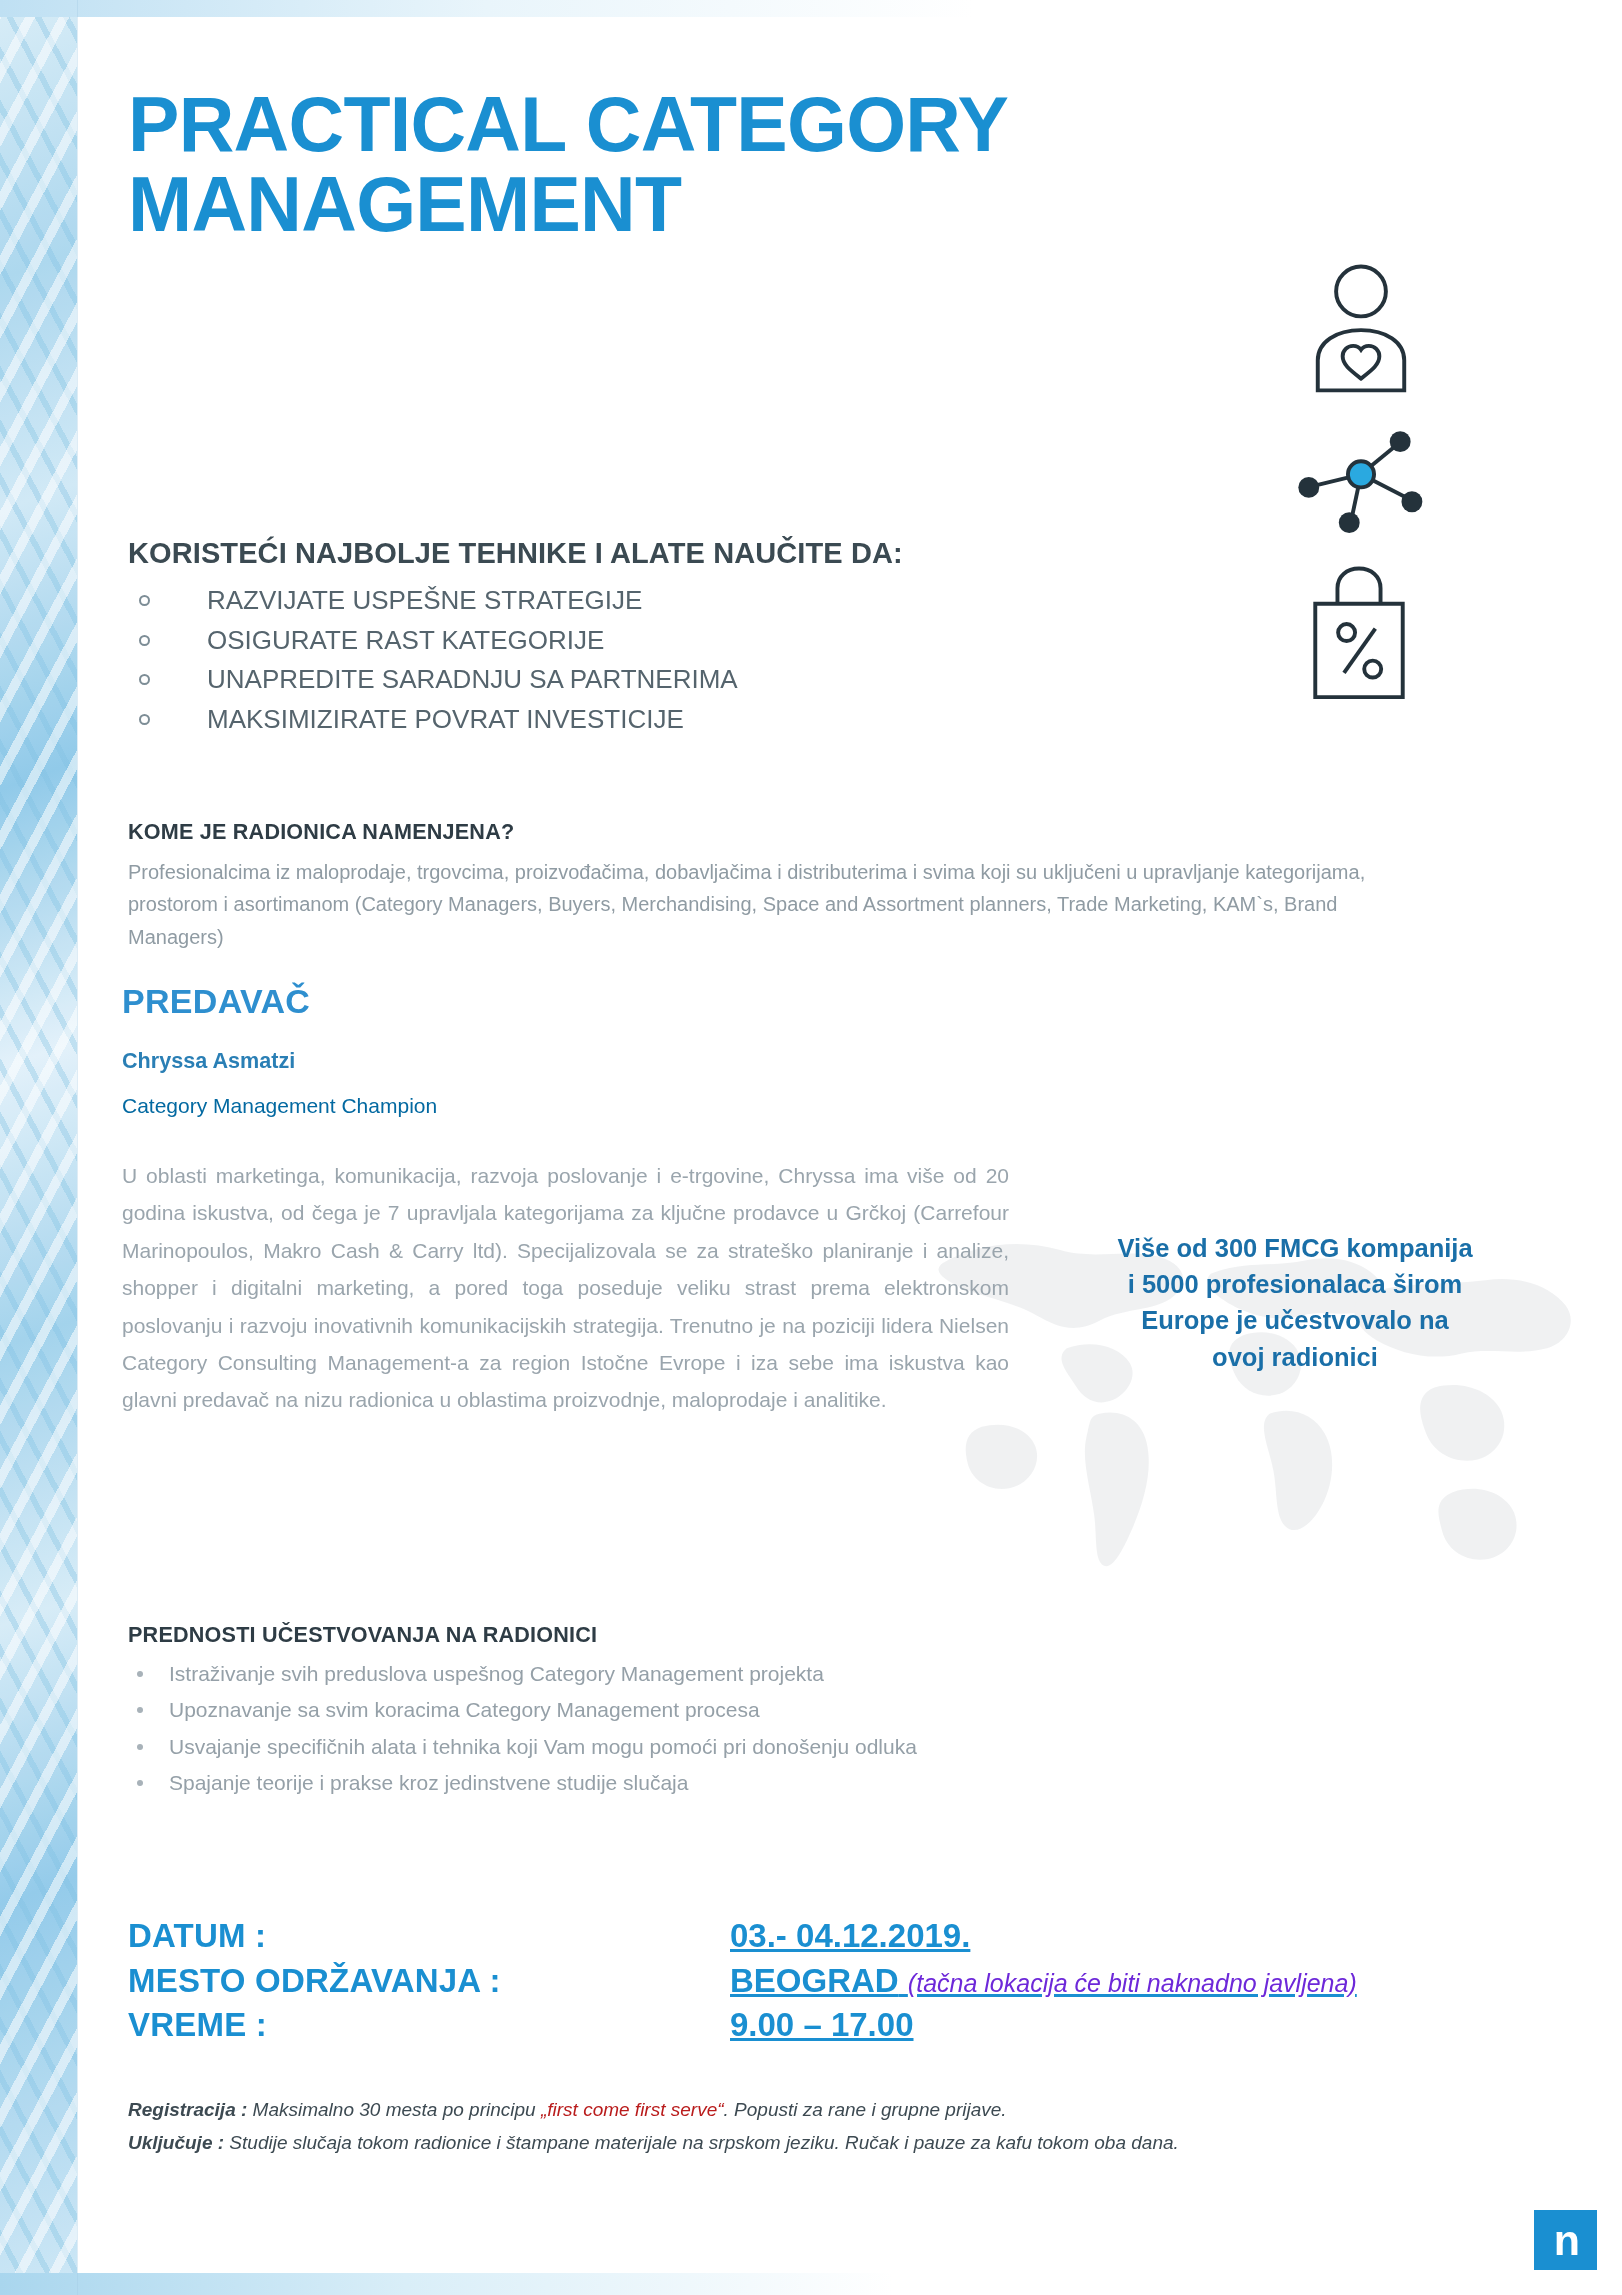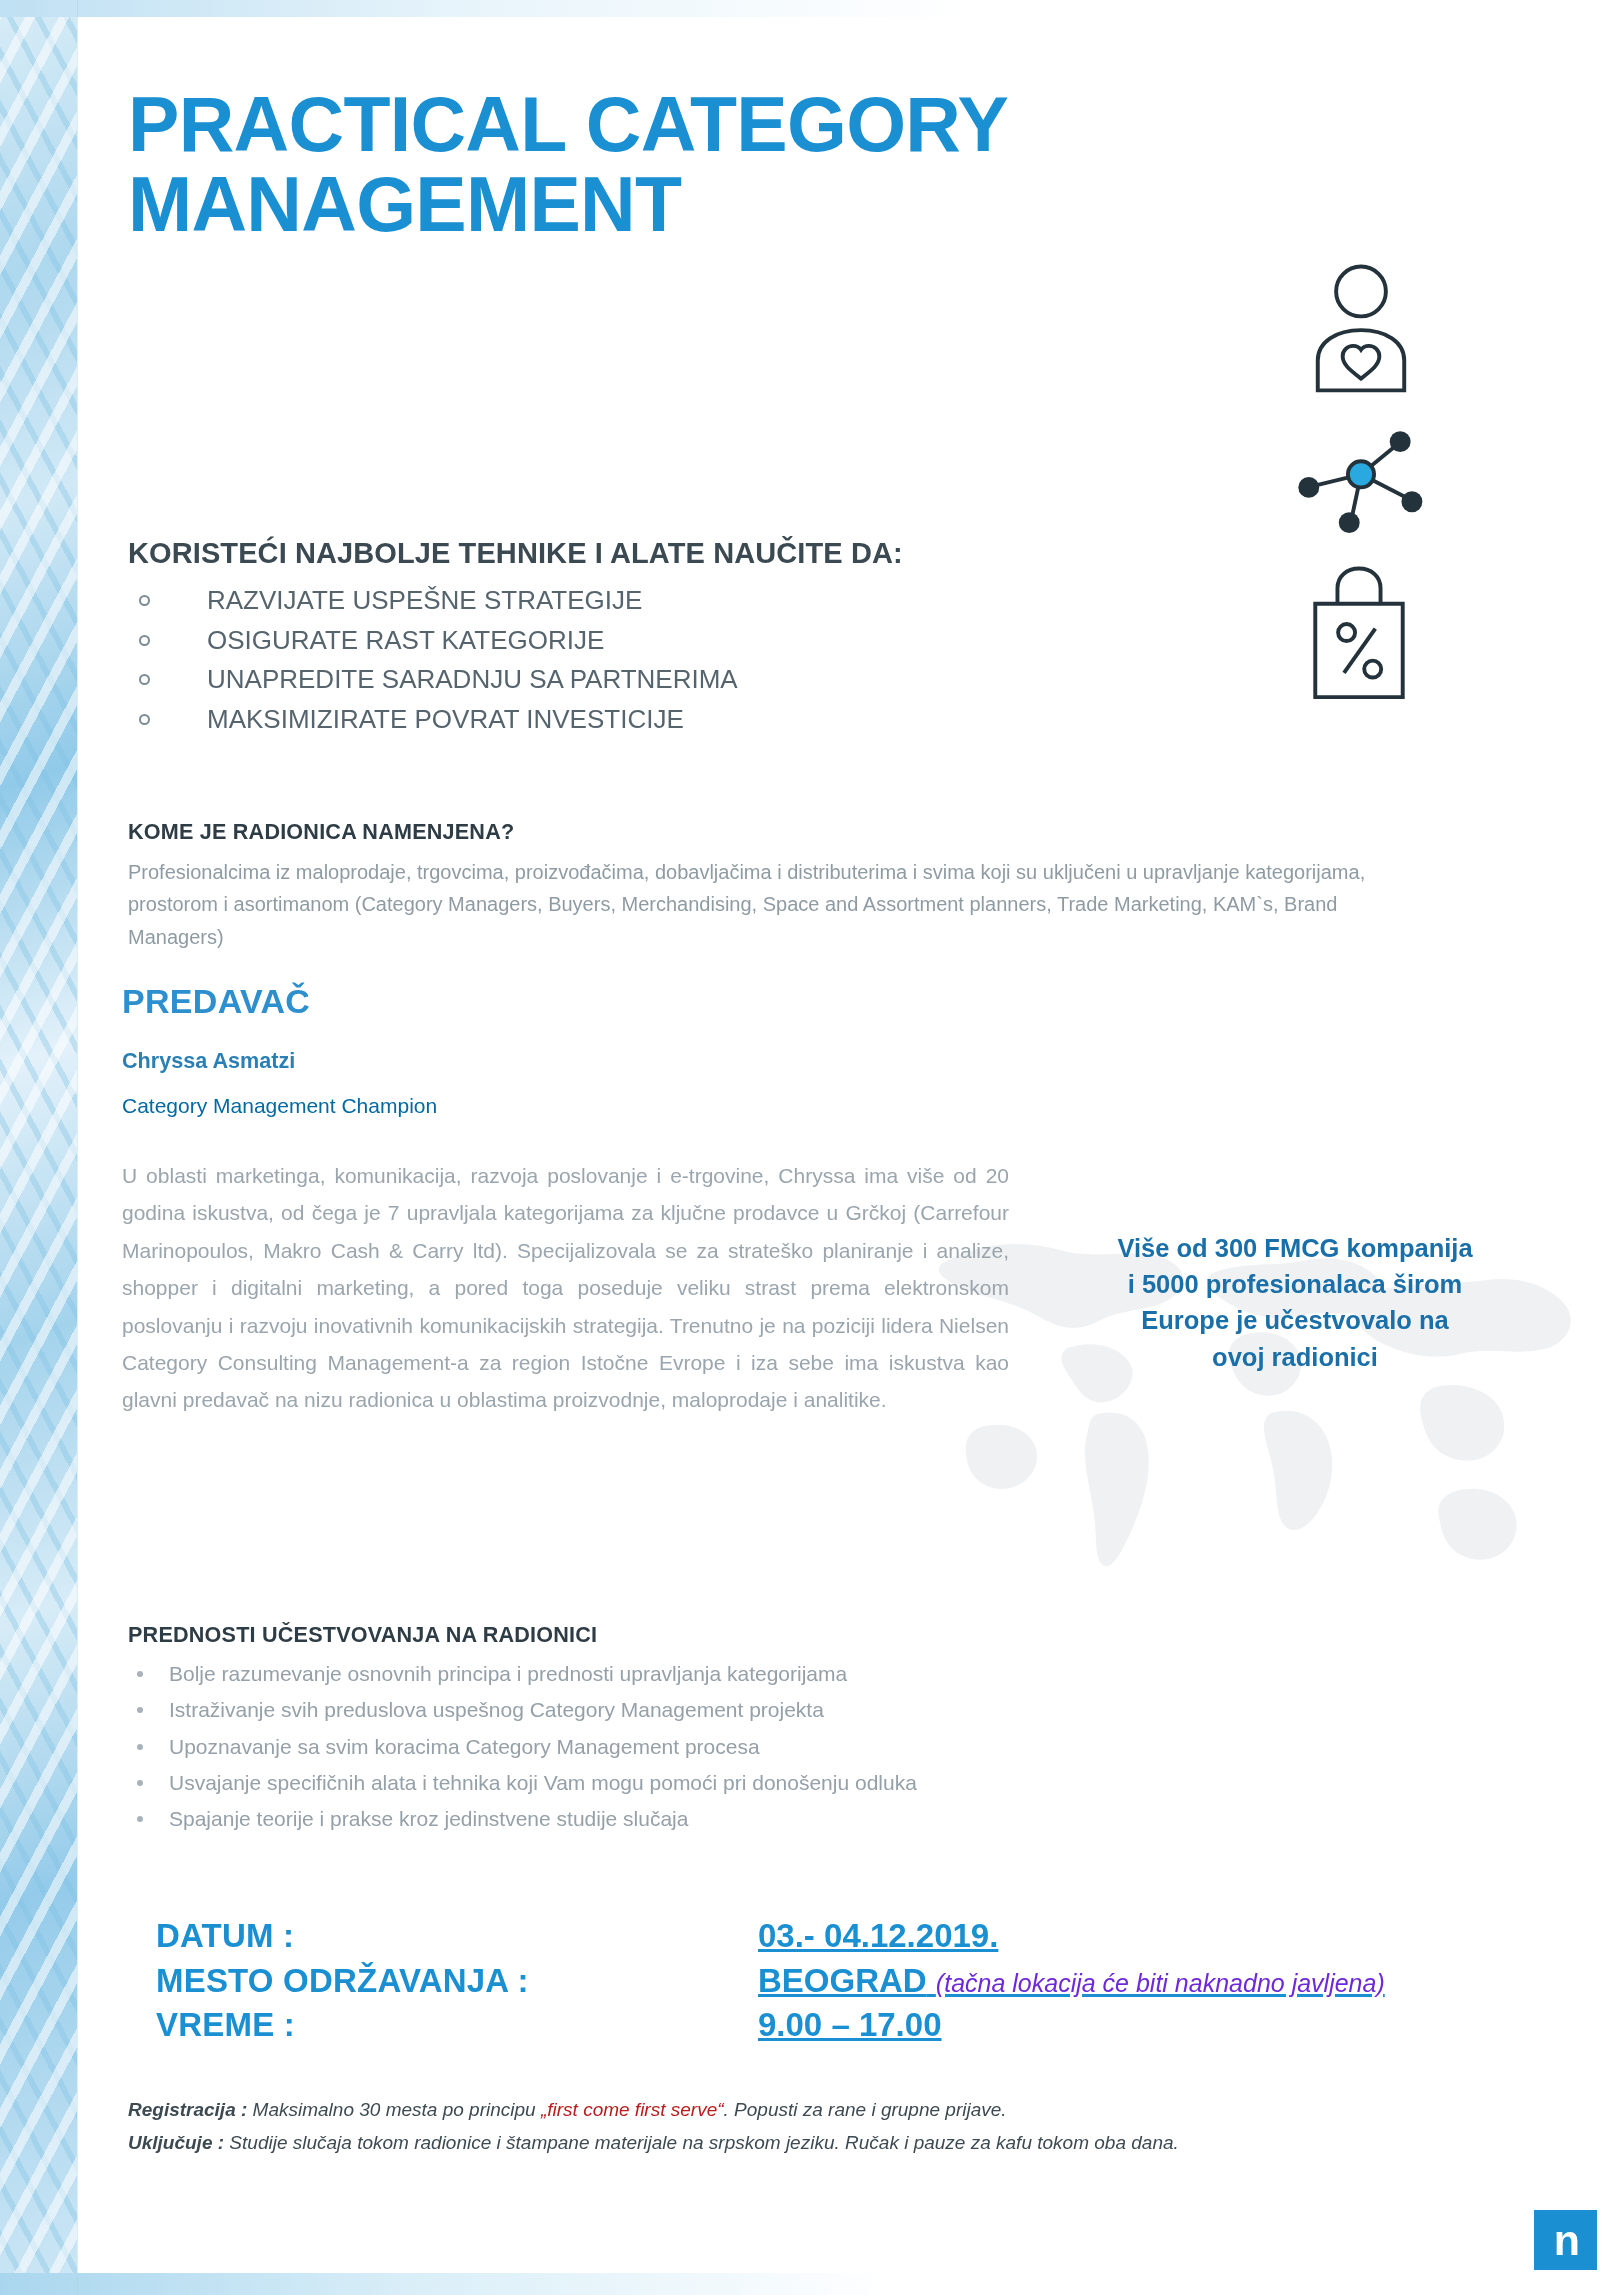--- a/index.html
+++ b/index.html
@@ -211,21 +211,20 @@
   
   .details {
     position: absolute;
     left: 128px; top: 1917px;
     width: 1341px;
   }
   .details-row {
     display: flex;
     align-items: baseline;
     margin-bottom: 6.5px;
-    margin-left: 28px;
   }
   .details-label {
     width: 602px;
     font-size: 33px;
     font-weight: bold;
     color: #1a8fd1;
     letter-spacing: 0.2px;
   }
   .details-value {
     font-size: 33px;
@@ -350,21 +349,20 @@
 
   <div class="speaker-heading">PREDAVAČ</div>
   <div class="speaker-name">Chryssa Asmatzi</div>
   <div class="speaker-role">Category Management Champion</div>
   <div class="speaker-bio">U oblasti marketinga, komunikacija, razvoja poslovanje i e-trgovine, Chryssa ima više od 20 godina iskustva, od čega je 7 upravljala kategorijama za ključne prodavce u Grčkoj (Carrefour Marinopoulos, Makro Cash &amp; Carry ltd). Specijalizovala se za strateško planiranje i analize, shopper i digitalni marketing, a pored toga poseduje veliku strast prema elektronskom poslovanju i razvoju inovativnih komunikacijskih strategija. Trenutno je na poziciji lidera Nielsen Category Consulting Management-a za region Istočne Evrope i iza sebe ima iskustva kao glavni predavač na nizu radionica u oblastima proizvodnje, maloprodaje i analitike.</div>
 
   <div class="stat-callout">Više od 300 FMCG kompanija i 5000 profesionalaca širom Europe je učestvovalo na ovoj radionici</div>
 
   <div class="benefits-title">PREDNOSTI UČESTVOVANJA NA RADIONICI</div>
   <ul class="benefits-list">
-    <li><span class="dot"></span><span>Bolje razumevanje osnovnih principa i prednosti upravljanja kategorijama</span></li>
     <li><span class="dot"></span><span>Istraživanje svih preduslova uspešnog Category Management projekta</span></li>
     <li><span class="dot"></span><span>Upoznavanje sa svim koracima Category Management procesa</span></li>
     <li><span class="dot"></span><span>Usvajanje specifičnih alata i tehnika koji Vam mogu pomoći pri donošenju odluka</span></li>
     <li><span class="dot"></span><span>Spajanje teorije i prakse kroz jedinstvene studije slučaja</span></li>
   </ul>
 
   <div class="details">
     <div class="details-row">
       <div class="details-label">DATUM :</div>
       <div class="details-value">

